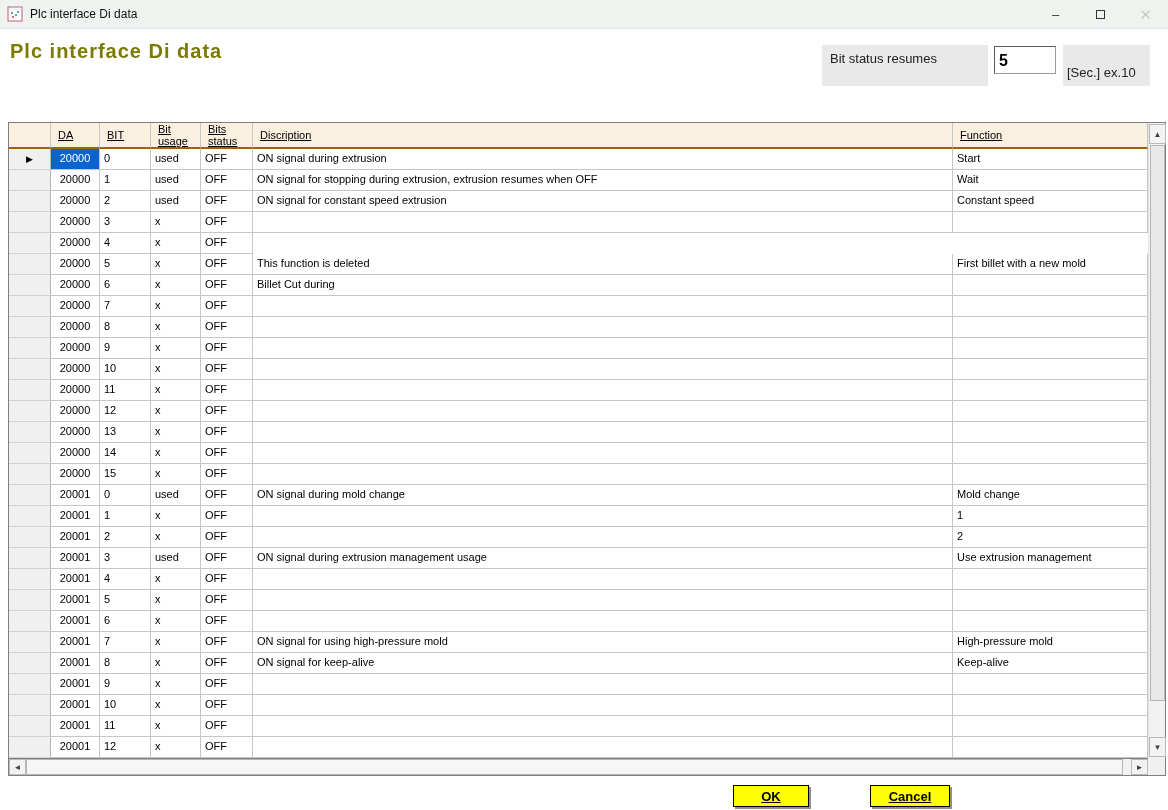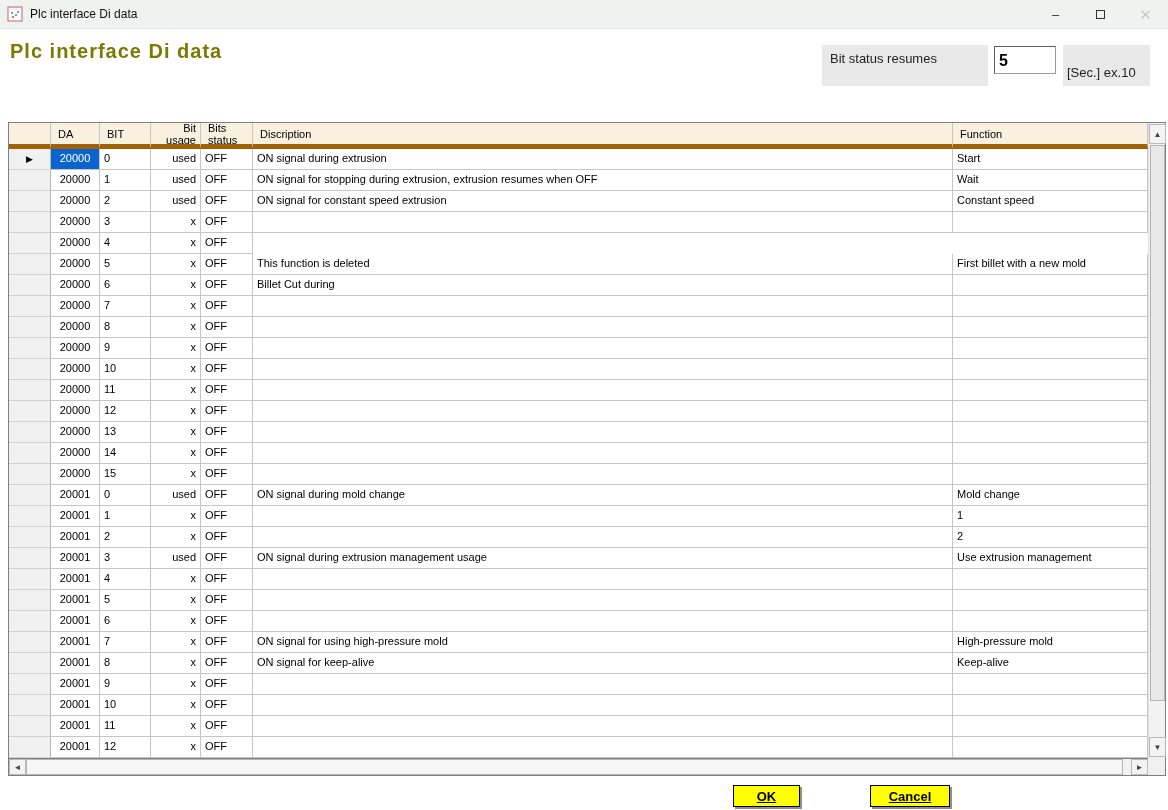--- a/index.html
+++ b/index.html
@@ -51,35 +51,35 @@
   }
 
   
   .grid {
     position:absolute; left:8px; top:122px; width:1158px; height:654px;
     border:1px solid #7f7f7f; background:#fff;
   }
   .grid-main { position:absolute; left:0; top:0; right:17px; bottom:17px; overflow:hidden; }
   .grid-header { display:flex; height:26px; background:#faf0e0; }
   .hcell {
-    border-right:1px solid #c6c6c6; border-bottom:5px solid #a16207;
+    border-right:1px solid #c6c6c6; border-bottom:2px solid #a16207;
     font-size:11px; line-height:12px; display:flex; align-items:center;
-    padding:0 4px 0 7px; color:#000; overflow:hidden;
+    padding:0 4px 0 7px; color:#000; overflow:hidden;text-decoration:underline;
   }
   .grid-rows { position:absolute; left:0; top:26px; right:0; bottom:0; overflow:hidden; }
   .row { display:flex; height:21px; background:#fff; }
   .cell {
     border-right:1px solid #c6c6c6; border-bottom:1px solid #c6c6c6;
     font-size:11px; line-height:19px; padding:0 4px;
     white-space:nowrap; overflow:hidden;
   }
   .c-sel   { width:42px; }
   .c-da    { width:49px; text-align:center; }
   .c-bit   { width:51px; text-align:left; }
-  .c-usage { width:50px; text-align:right; }
+  .c-usage { width:50px; text-align:left; }
   .c-status{ width:52px; text-align:left; }
   .c-desc  { width:700px; text-align:left; }
   .c-func  { flex:1; text-align:left; }
   .cell.c-sel { background:#f0f0f0; border-right:1px solid #b5b5b5; border-bottom:1px solid #d2d2d2;
     text-align:center; font-size:9px; line-height:21px; color:#000; }
   .cell-selected { background:#0a64cf; color:#fff; }
 
   
   .vscroll {
     position:absolute; top:0; right:0; width:17px; bottom:17px;
@@ -115,21 +115,21 @@
 
   
   .btn {
     position:absolute; top:785px; height:22px;
     background:#ffff00; border:1px solid #000;
     box-shadow:2px 2px 0 #8f8f8f;
     font-size:13px; font-weight:bold; text-decoration:underline;
     display:flex; align-items:center; justify-content:center;
     font-family:"Liberation Sans", sans-serif; color:#000; cursor:default;
   }
-  .btn-ok { left:733px; width:67px; }
+  .btn-ok { left:733px; width:76px; }
   .btn-cancel { left:870px; width:80px; }
 </style>
 </head>
 <body>
 
 <div class="titlebar">
   <svg class="app-icon" viewBox="0 0 16 16">
     <rect x="1" y="1" width="14" height="14" fill="#fdfdfd" stroke="#c06080" stroke-width="1"></rect>
     <rect x="2" y="2" width="12" height="2.5" fill="#eef4fb"></rect>
     <circle cx="5" cy="7" r="1" fill="#2e9e3e"></circle>

